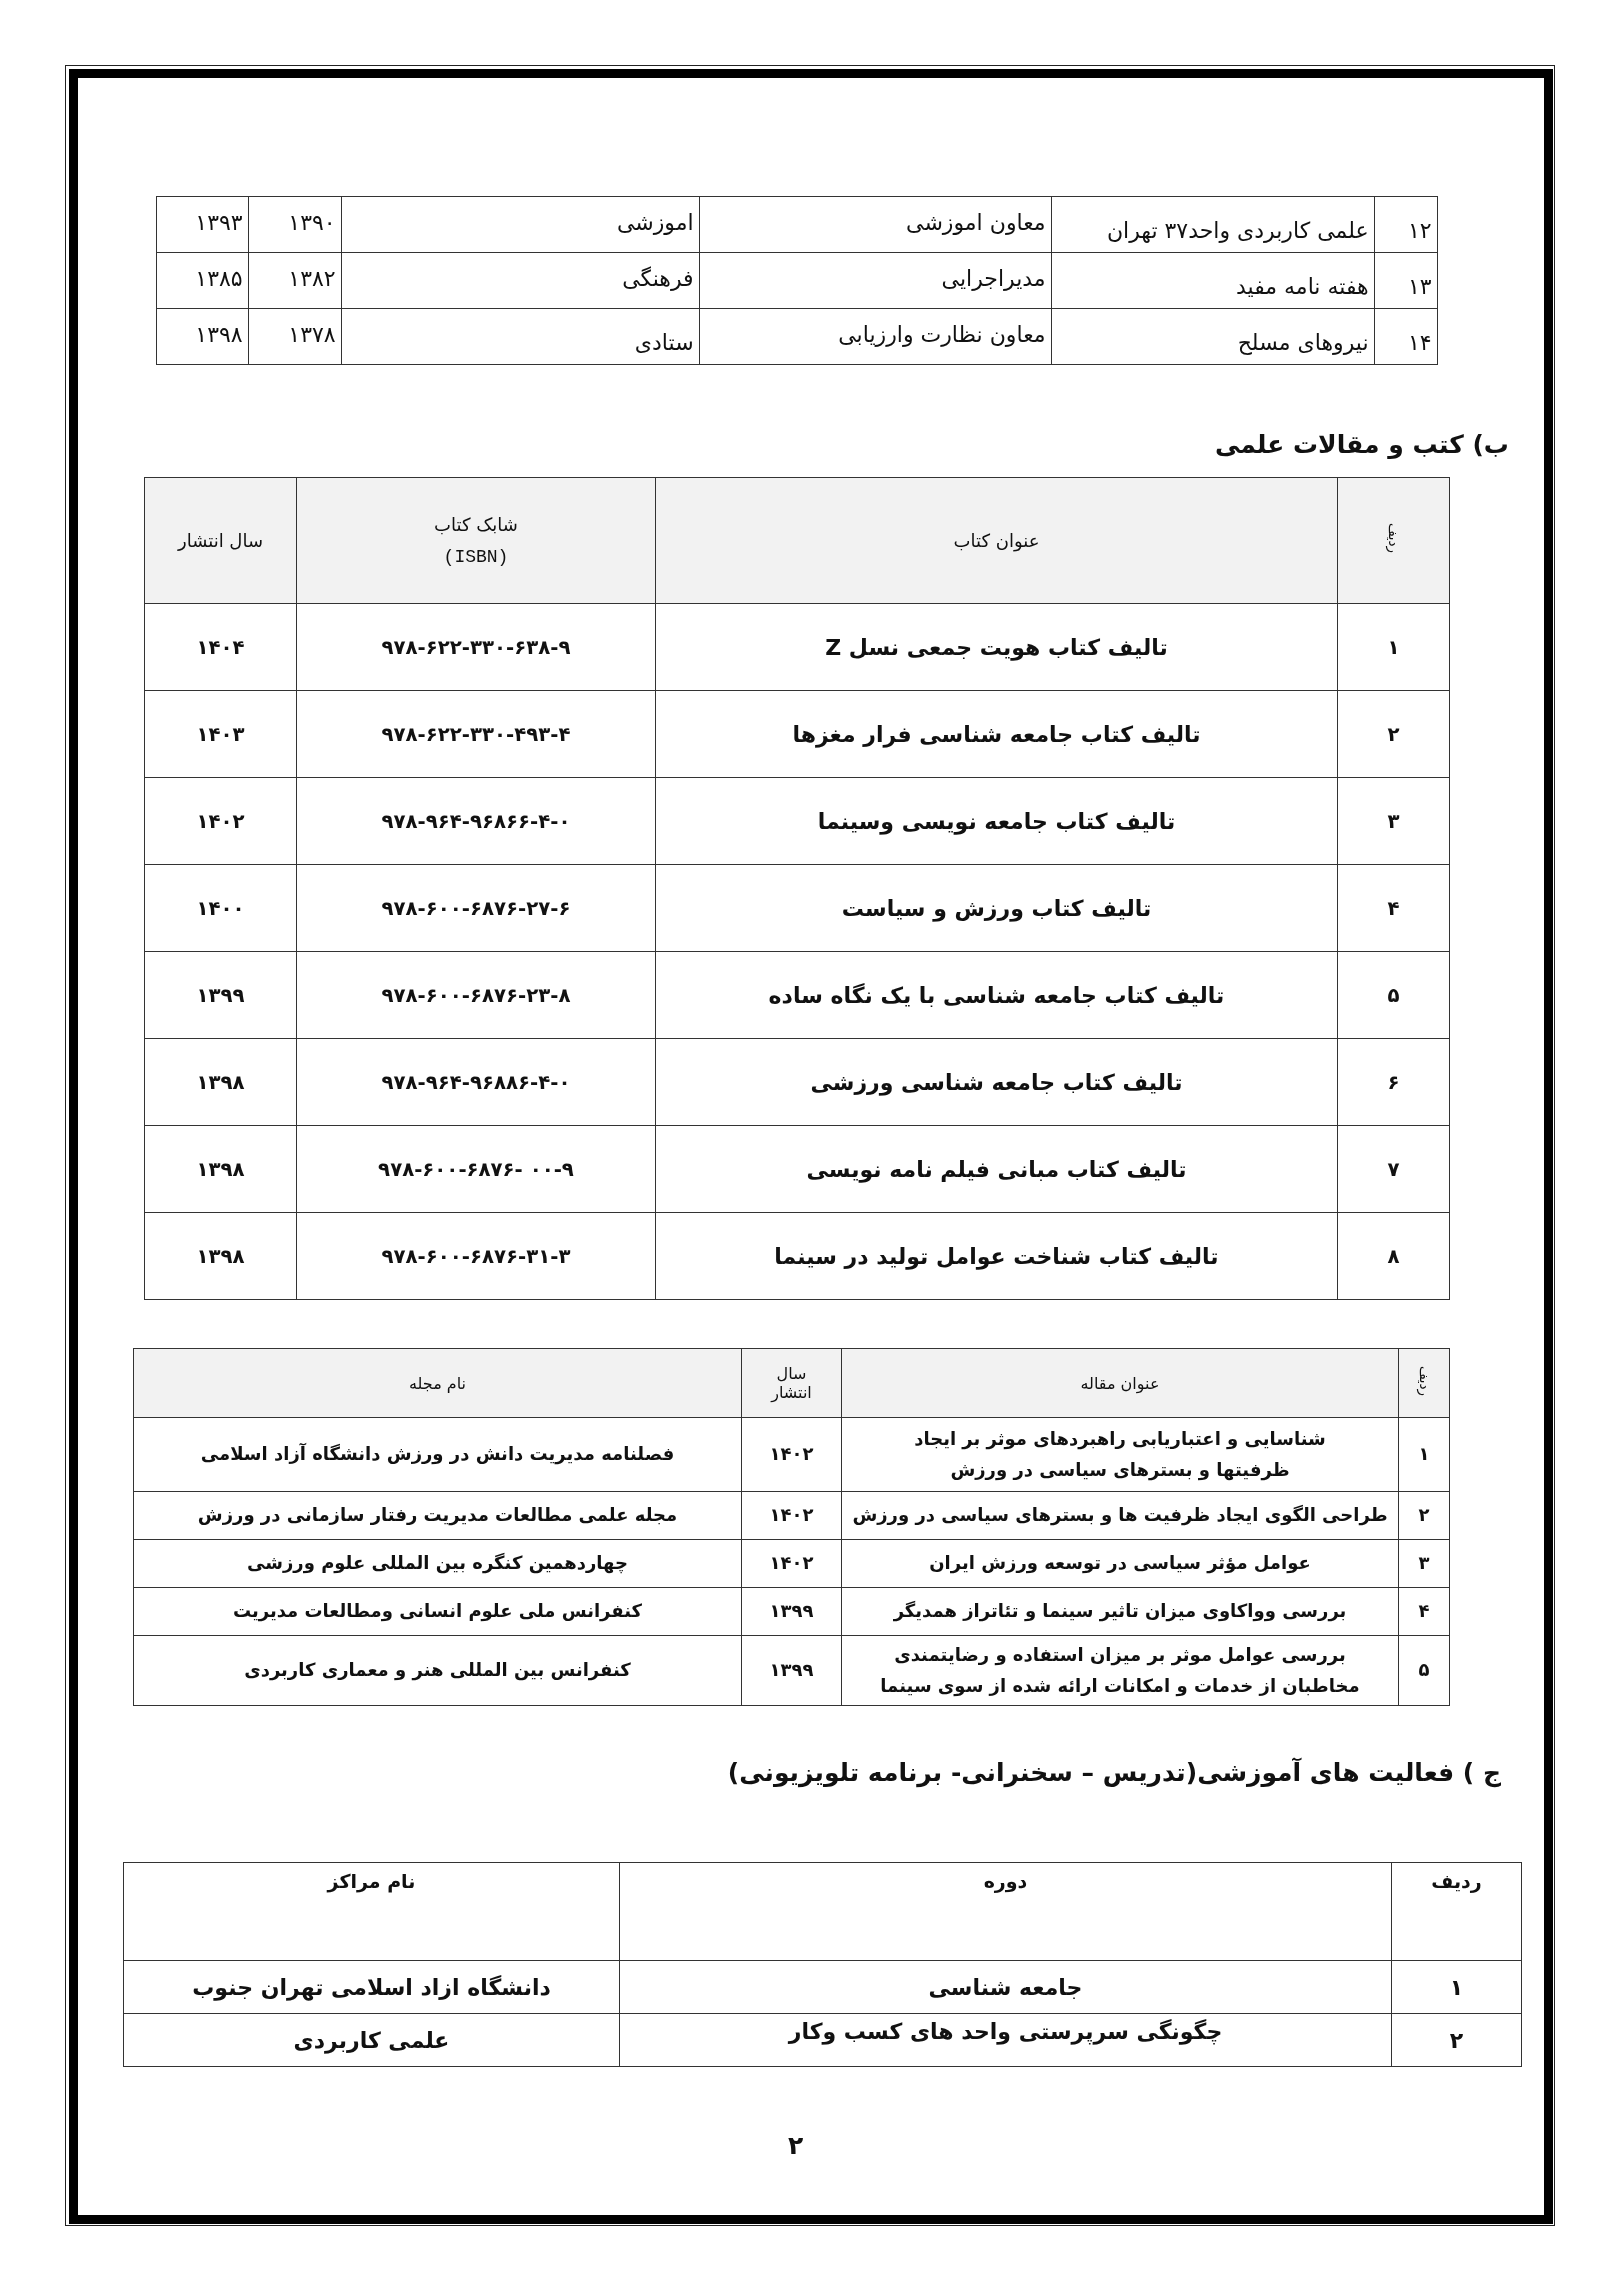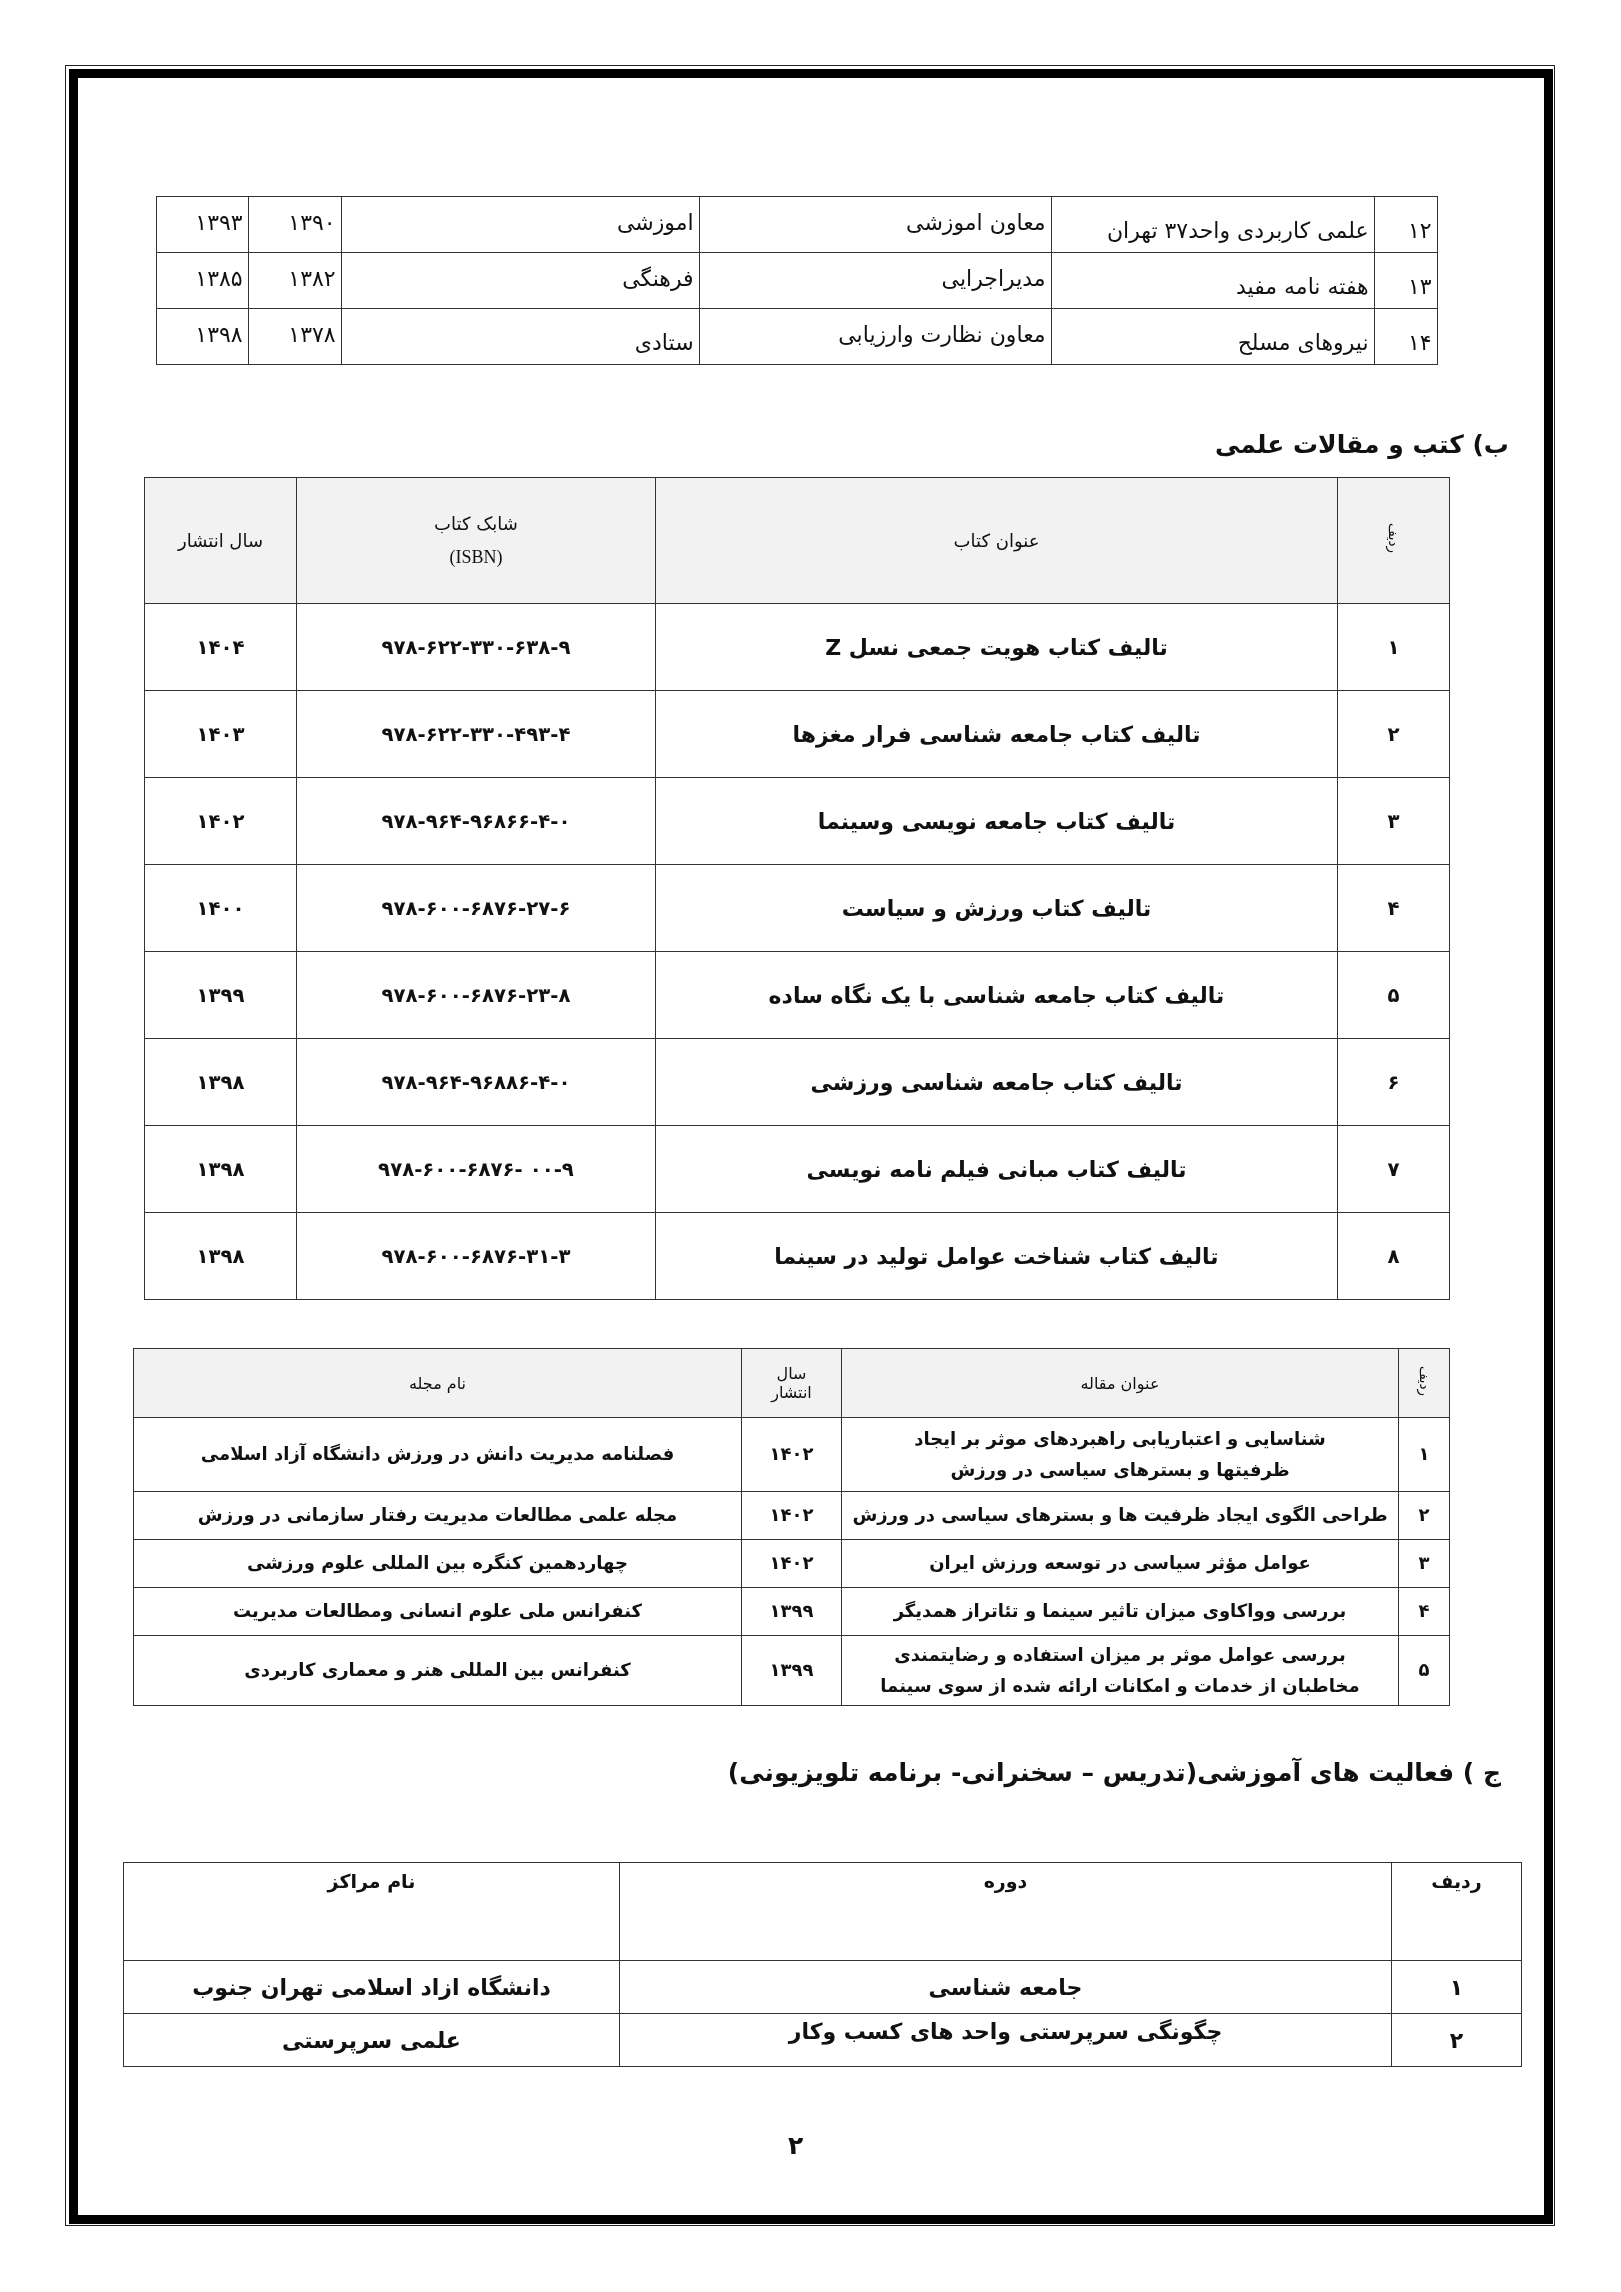--- a/index.html
+++ b/index.html
@@ -80,21 +80,21 @@
       <col style="width:682px">
       <col style="width:359px">
       <col style="width:152px">
     </colgroup>
   <thead>
     <tr>
       <th><span class="vert">ردیف</span></th>
       <th>عنوان کتاب</th>
       <th>
           <div>شابک کتاب</div>
-          <div style="margin-top:12.5px;font-family:Liberation Serif, serif;">(ISBN)</div>
+          <div style="margin-top:12.5px;font-family:Liberation Mono, monospace;">(ISBN)</div>
         </th>
       <th>سال انتشار</th>
     </tr>
   </thead>
   <tbody>
     <tr>
         <td>۱</td>
         <td class="title">تالیف کتاب هویت جمعی نسل Z</td>
         <td dir="ltr">۹۷۸-۶۲۲-۳۳۰-۶۳۸-۹</td>
         <td>۱۴۰۴</td>
@@ -213,19 +213,19 @@
   </thead>
   <tbody>
     <tr>
         <td>۱</td>
         <td>جامعه شناسی</td>
         <td>دانشگاه ازاد اسلامی تهران جنوب</td>
       </tr>
     <tr>
         <td>۲</td>
         <td style="vertical-align:top;padding-top:5.4px;">چگونگی سرپرستی واحد های کسب وکار</td>
-        <td>علمی سرپرستی</td>
+        <td>علمی کاربردی</td>
       </tr>
   </tbody>
 </table>
 
 <div class="page-num">۲</div>
 
 
 </body></html>

